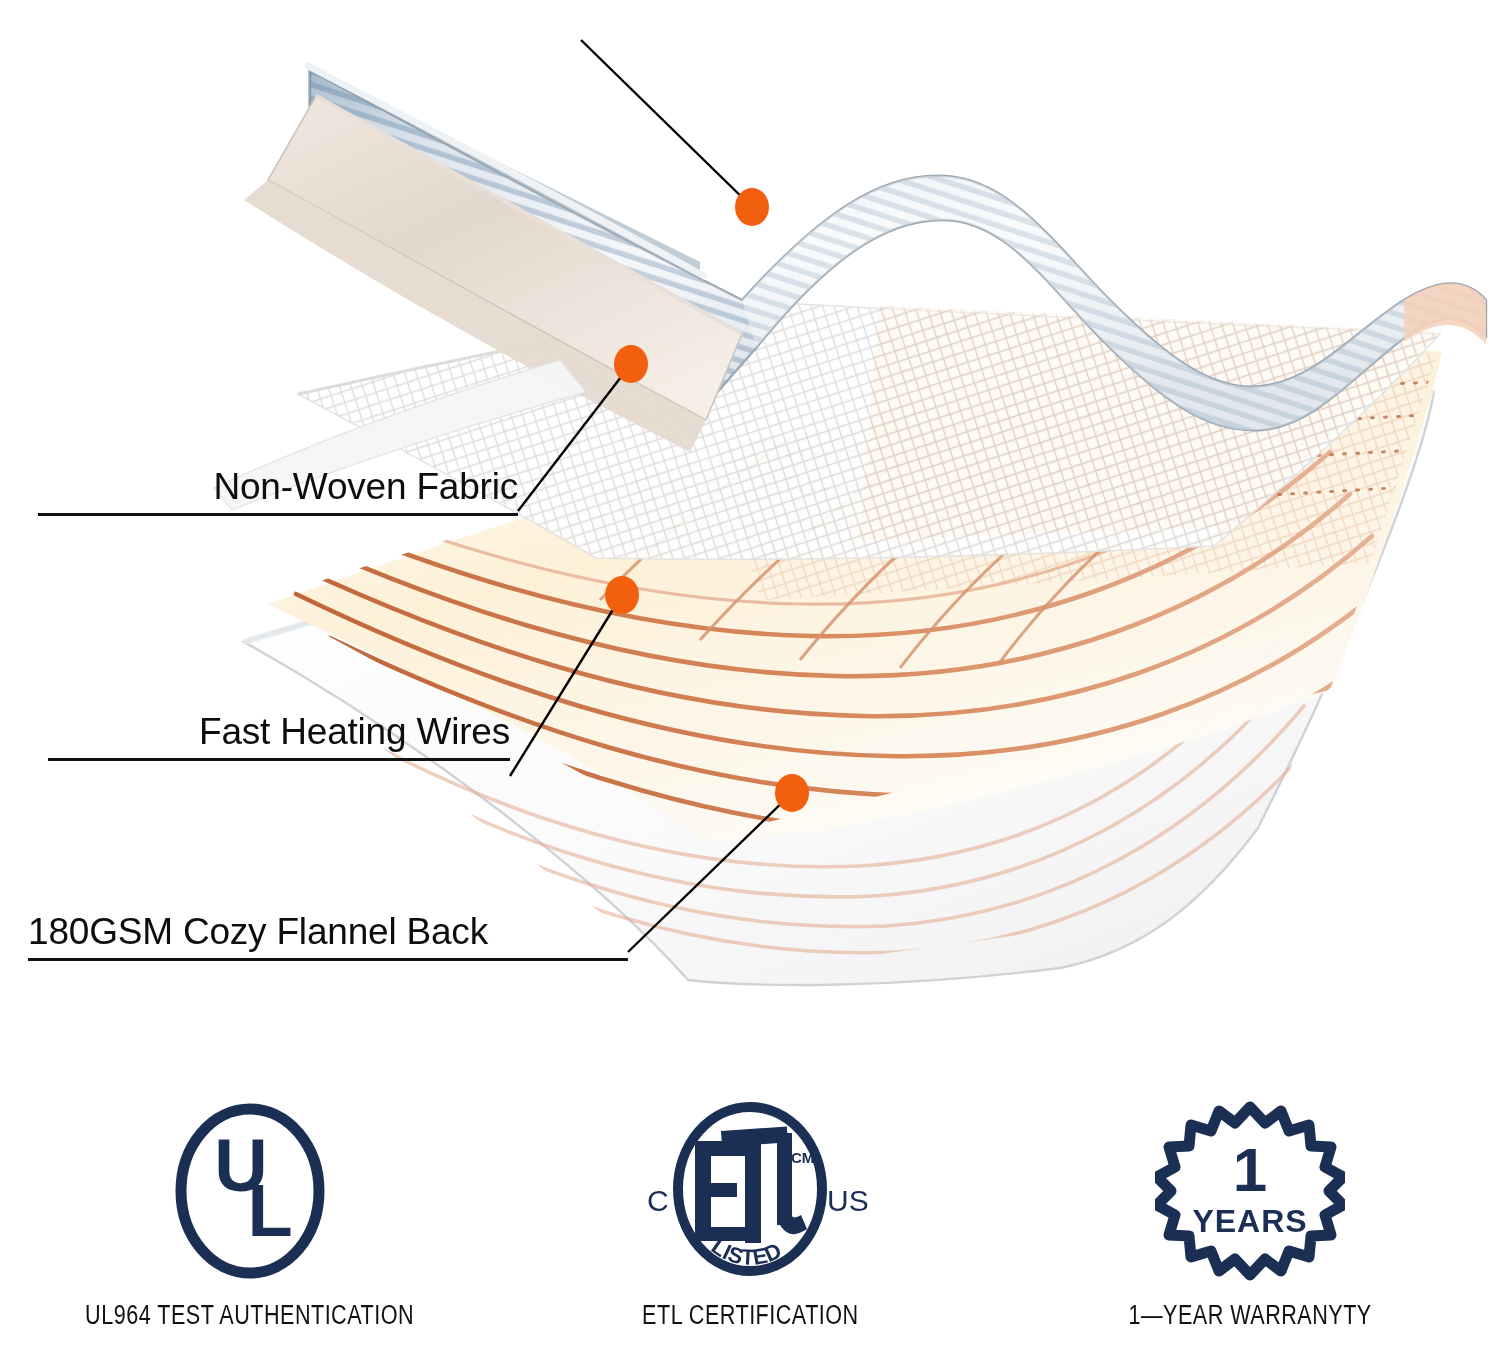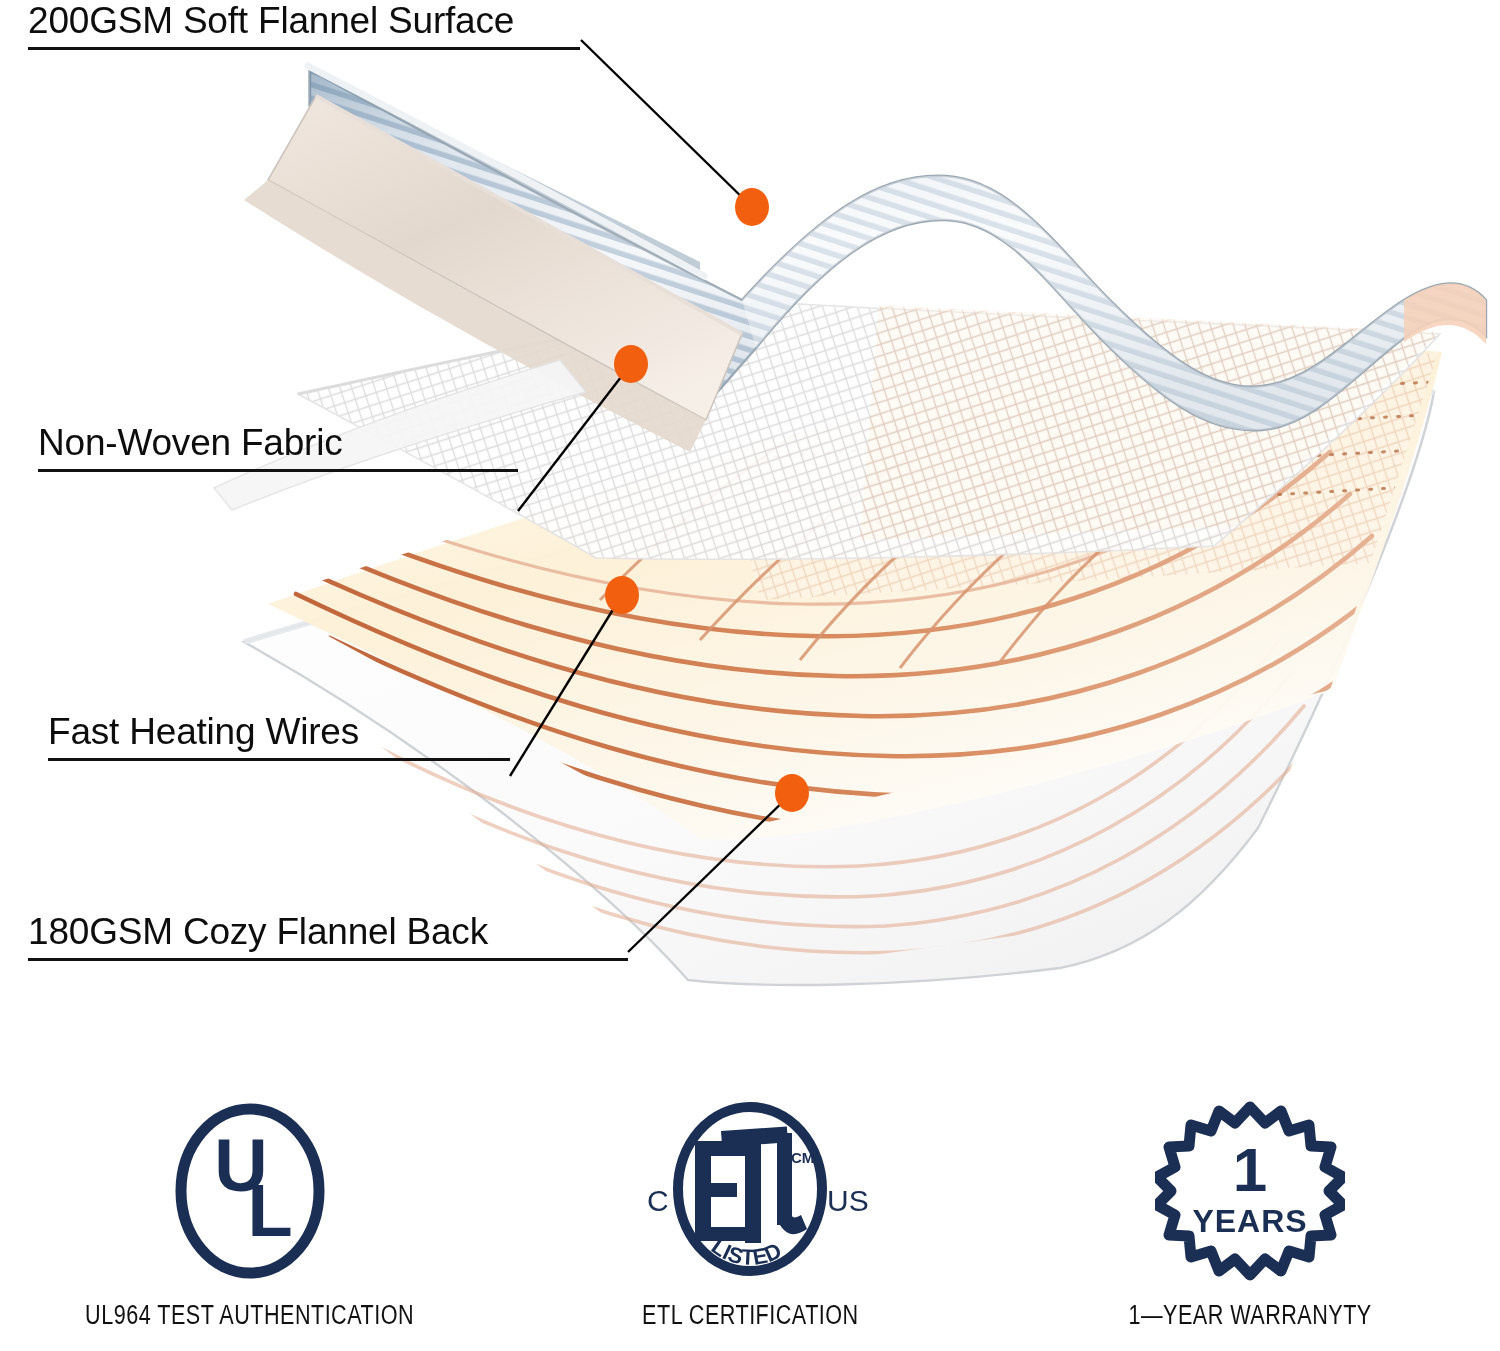--- a/index.html
+++ b/index.html
@@ -26,23 +26,23 @@
     letter-spacing:-0.2px;
     line-height:1.05;
     display:block;
   }
   .callout .crule{
     height:3px;background:#111;display:block;margin-top:6px;
   }
 
   #callout-flannel{left:28px;top:2px;}
   #callout-flannel .crule{width:552px;}
-  #callout-nonwoven{left:38px;top:424px;}
+  #callout-nonwoven{left:38px;top:468px;text-align:right;}
   #callout-nonwoven .crule{width:480px;}
-  #callout-wires{left:48px;top:713px;}
+  #callout-wires{left:48px;top:713px;text-align:right;}
   #callout-wires .crule{width:462px;}
   #callout-sherpa{left:28px;top:913px;}
   #callout-sherpa .crule{width:600px;}
 
   
   #badges{
     position:absolute;left:0;top:1096px;width:1500px;height:255px;
     display:flex;align-items:flex-start;
   }
   .badge-cell{
@@ -264,24 +264,20 @@
       </g>
 
       <g>
         <ellipse cx="752" cy="207" rx="17" ry="19" fill="#F2600F"></ellipse>
         <ellipse cx="631" cy="364" rx="17" ry="19" fill="#F2600F"></ellipse>
         <ellipse cx="622" cy="595" rx="17" ry="19" fill="#F2600F"></ellipse>
         <ellipse cx="792" cy="793" rx="17" ry="19" fill="#F2600F"></ellipse>
       </g>
     </svg>
 
-    <div class="callout" id="callout-flannel">
-      <span class="ctext">200GSM Soft Flannel Surface</span>
-      <span class="crule"></span>
-    </div>
 
     <div class="callout" id="callout-nonwoven">
       <span class="ctext">Non-Woven Fabric</span>
       <span class="crule"></span>
     </div>
 
     <div class="callout" id="callout-wires">
       <span class="ctext">Fast Heating Wires</span>
       <span class="crule"></span>
     </div>

